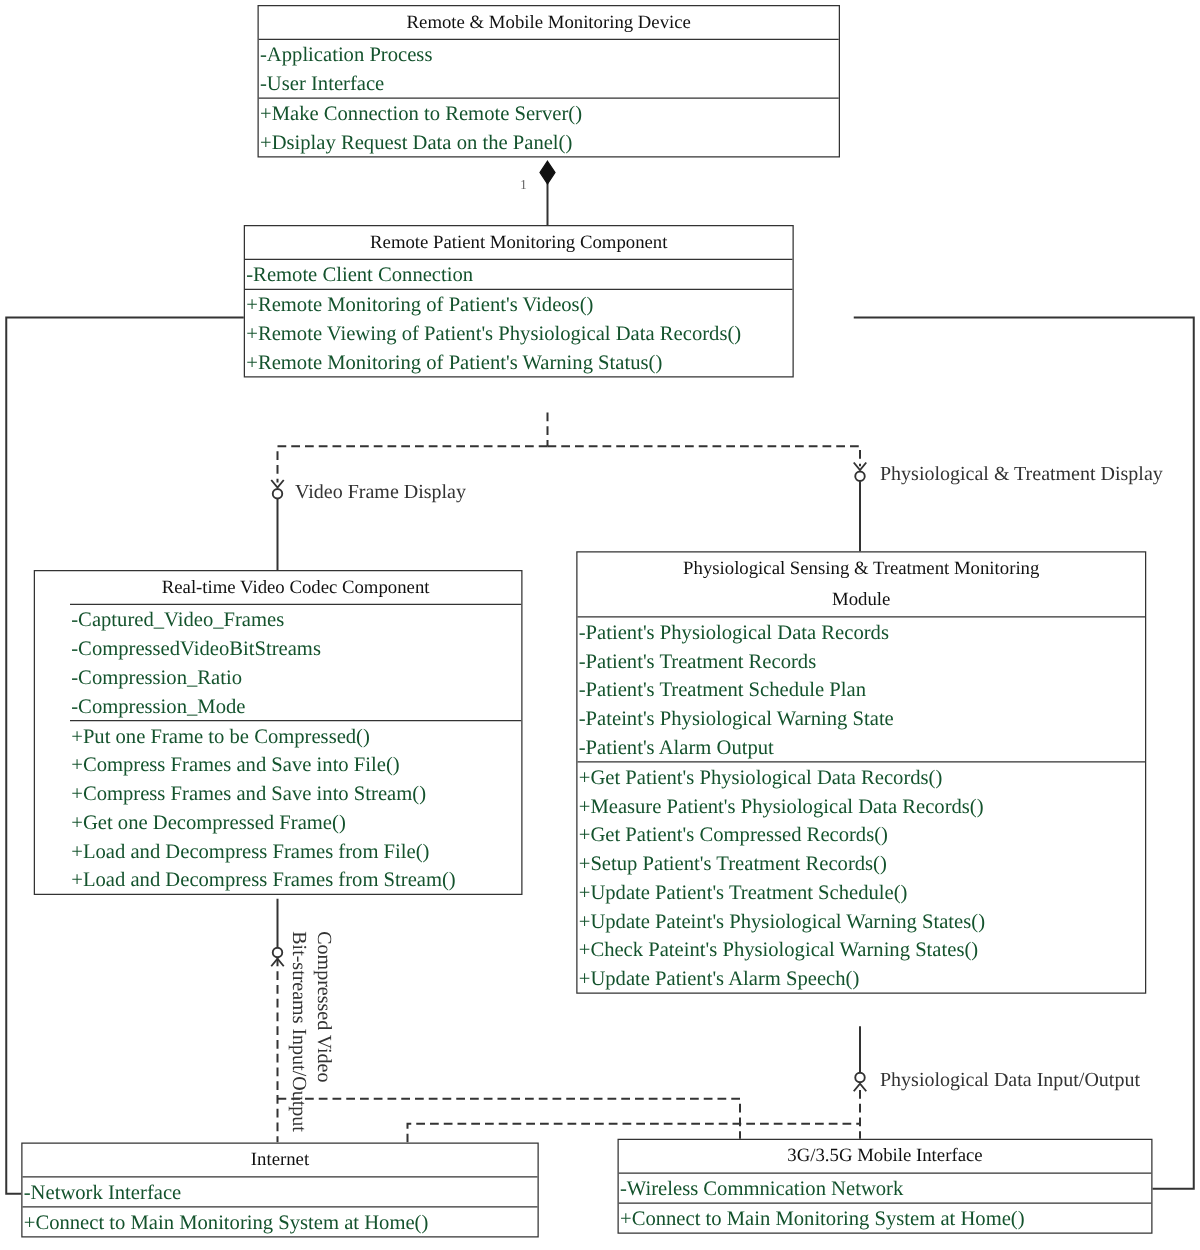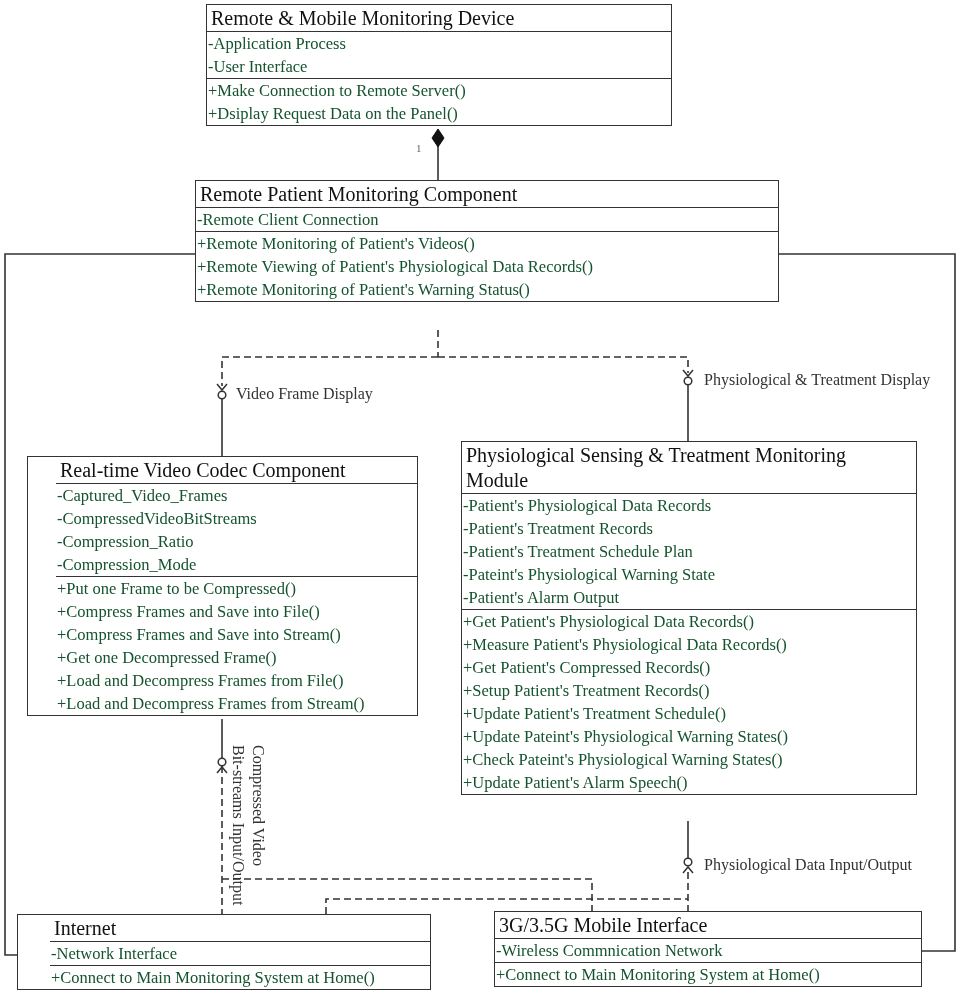--- a/index.html
+++ b/index.html
@@ -1,20 +1,20 @@
 <!DOCTYPE html>
 <html><head>
 <meta charset="utf-8">
 <style>
   html, body { margin:0; padding:0; background:#ffffff; }
   body { width:960px; height:1000px; position:relative; overflow:hidden;
          font-family:"Liberation Serif", "DejaVu Serif", serif; color:#222; }
   #wires { position:absolute; left:0; top:0; width:960px; height:1000px; }
   .cls { position:absolute; border:1.5px solid #333; background:#fff; box-sizing:border-box; }
-  .cls .title { font-size:20px; line-height:25px; border-bottom:1.5px solid #333; padding:1px 4px 0 4px; color:#111; }
+  .cls .title { text-align:center; font-size:15px; line-height:25px; border-bottom:1.5px solid #333; padding:1px 4px 0 4px; color:#111; }
   .cls .sec { font-size:16.5px; line-height:23px; padding:0 0 0 1px; white-space:nowrap; color:#14532d; }
   .cls .sec + .sec { border-top:1.5px solid #333; }
   .lbl { position:absolute; font-size:16px; color:#333; white-space:nowrap; }
   .vlbl { position:absolute; font-size:16px; color:#333; white-space:nowrap;
           transform-origin:left top; transform:rotate(90deg); line-height:20px; }
 </style>
 </head>
 <body>
 
 <svg id="wires" viewBox="0 0 960 1000">
@@ -70,21 +70,21 @@
     <div>-User Interface</div>
   </div>
   <div class="sec">
     <div>+Make Connection to Remote Server()</div>
     <div>+Dsiplay Request Data on the Panel()</div>
   </div>
 </div>
 
 <div class="lbl" style="left:416px;top:142px;font-size:11px;color:#666;">1</div>
 
-<div class="cls" style="left:195px;top:180px;width:584px;">
+<div class="cls" style="left:195px;top:180px;width:440px;">
   <div class="title">Remote Patient Monitoring Component</div>
   <div class="sec">
     <div>-Remote Client Connection</div>
   </div>
   <div class="sec">
     <div>+Remote Monitoring of Patient's Videos()</div>
     <div>+Remote Viewing of Patient's Physiological Data Records()</div>
     <div>+Remote Monitoring of Patient's Warning Status()</div>
   </div>
 </div>
@@ -134,21 +134,21 @@
   </div>
 </div>
 
 <div class="vlbl" style="left:268px;top:745px;">
   <div>Compressed Video</div>
   <div>Bit-streams Input/Output</div>
 </div>
 
 <div class="lbl" style="left:704px;top:856px;">Physiological Data Input/Output</div>
 
-<div class="cls" style="left:17px;top:914px;width:414px;padding-left:32px;">
+<div class="cls" style="left:17px;top:914px;width:414px;">
   <div class="title">Internet</div>
   <div class="sec">
     <div>-Network Interface</div>
   </div>
   <div class="sec">
     <div>+Connect to Main Monitoring System at Home()</div>
   </div>
 </div>
 
 <div class="cls" style="left:494px;top:911px;width:428px;">

